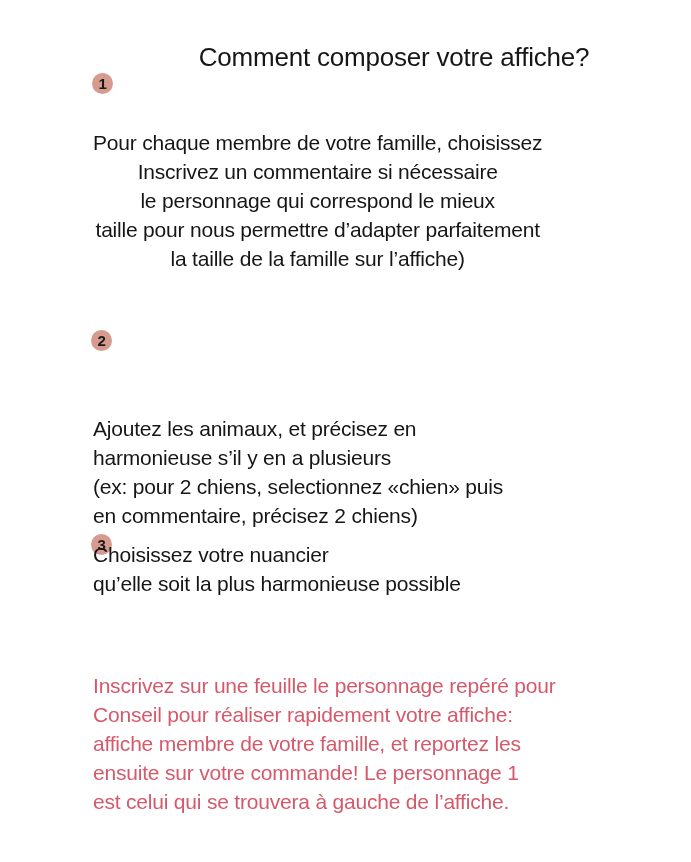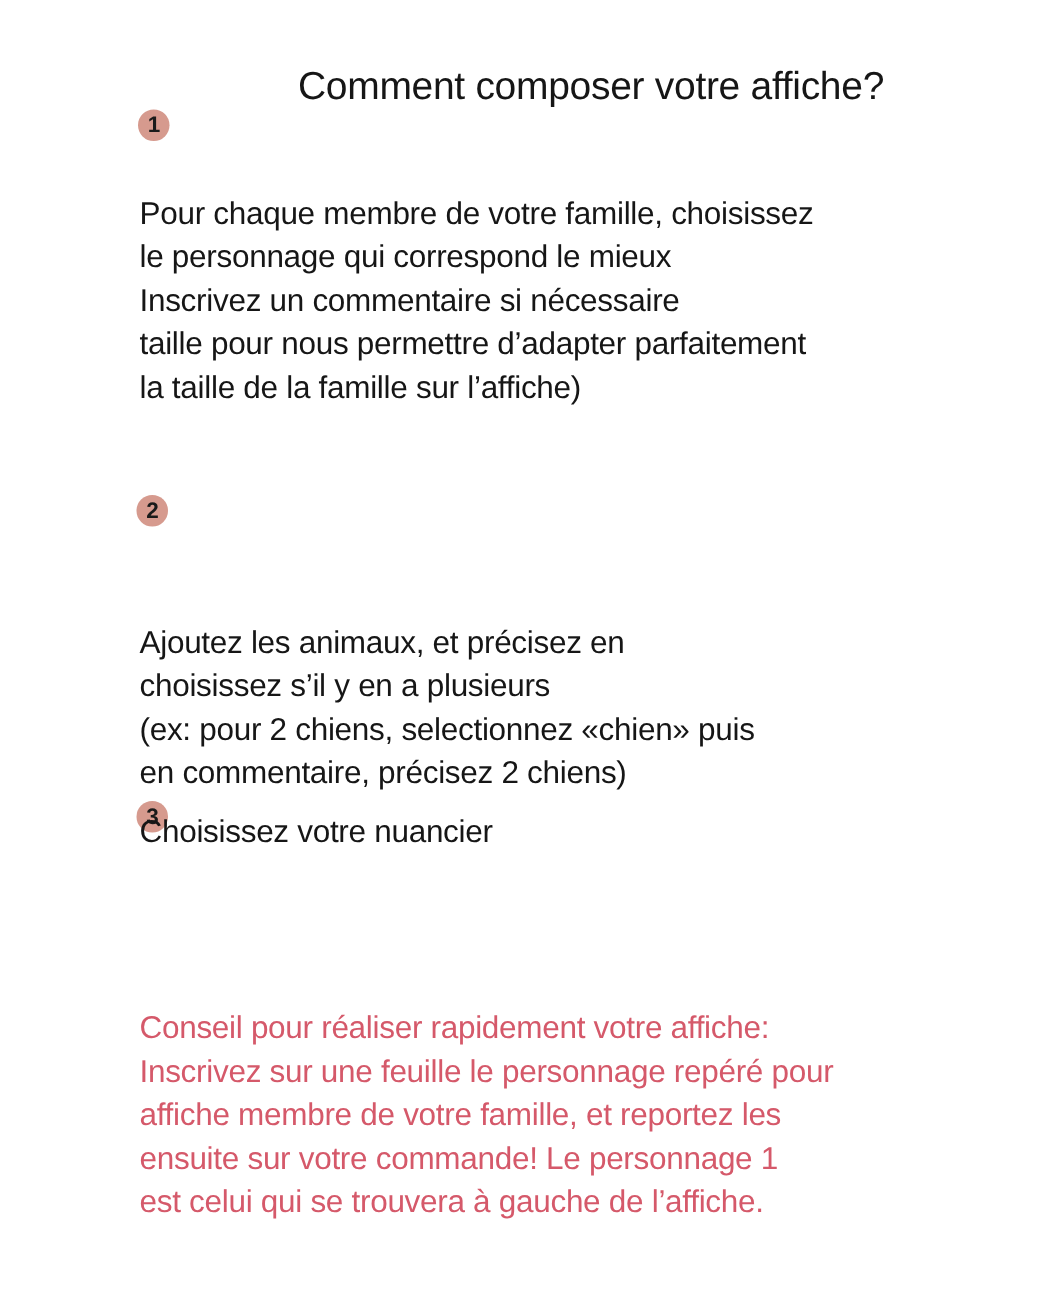--- a/index.html
+++ b/index.html
@@ -50,21 +50,21 @@
   .badge-2 { left: 91px; top: 330px; }
   .badge-3 { left: 91px; top: 534px; }
   .para {
     position: absolute;
     left: 93px;
     font-size: 21px;
     line-height: 29px;
     font-weight: 400;
     white-space: nowrap;
   }
-  .para-1 { top: 128px; }
+  .para-1 { top: 128px; text-align: center; }
   .para-2 { top: 386px; margin-top: 28px; }
   .para-3 { top: 540px; }
   .tip {
     position: absolute;
     left: 93px;
     top: 671px;
     font-size: 21px;
     line-height: 29px;
     font-weight: 400;
     white-space: nowrap;
@@ -76,44 +76,45 @@
 
 <div class="page" style="--bg: #ffffff; --body: #161616; --badge: #d69a8e; --tip: #d5596a;">
 
   <h1 class="title">Comment composer votre affiche?</h1>
 
   <div class="badge badge-1">
     <span>1</span>
   </div>
   <div class="para para-1">
     <div class="line">Pour chaque membre de votre famille, choisissez</div>
+    <div class="line">Inscrivez un commentaire si nécessaire</div>
     <div class="line">le personnage qui correspond le mieux</div>
-    <div class="line">Inscrivez un commentaire si nécessaire</div>
     <div class="line">taille pour nous permettre d’adapter parfaitement</div>
     <div class="line">la taille de la famille sur l’affiche)</div>
   </div>
 
   <div class="badge badge-2">
     <span>2</span>
   </div>
   <div class="para para-2">
     <div class="line">Ajoutez les animaux, et précisez en</div>
-    <div class="line">choisissez s’il y en a plusieurs</div>
+    <div class="line">harmonieuse s’il y en a plusieurs</div>
     <div class="line">(ex: pour 2 chiens, selectionnez «chien» puis</div>
     <div class="line">en commentaire, précisez 2 chiens)</div>
   </div>
 
   <div class="badge badge-3">
     <span>3</span>
   </div>
   <div class="para para-3">
     <div class="line">Choisissez votre nuancier</div>
+    <div class="line">qu’elle soit la plus harmonieuse possible</div>
   </div>
 
   <div class="tip">
+    <div class="line">Inscrivez sur une feuille le personnage repéré pour</div>
     <div class="line">Conseil pour réaliser rapidement votre affiche:</div>
-    <div class="line">Inscrivez sur une feuille le personnage repéré pour</div>
     <div class="line">affiche membre de votre famille, et reportez les</div>
     <div class="line">ensuite sur votre commande! Le personnage 1</div>
     <div class="line">est celui qui se trouvera à gauche de l’affiche.</div>
   </div>
 
 </div>
 
 </body></html>

